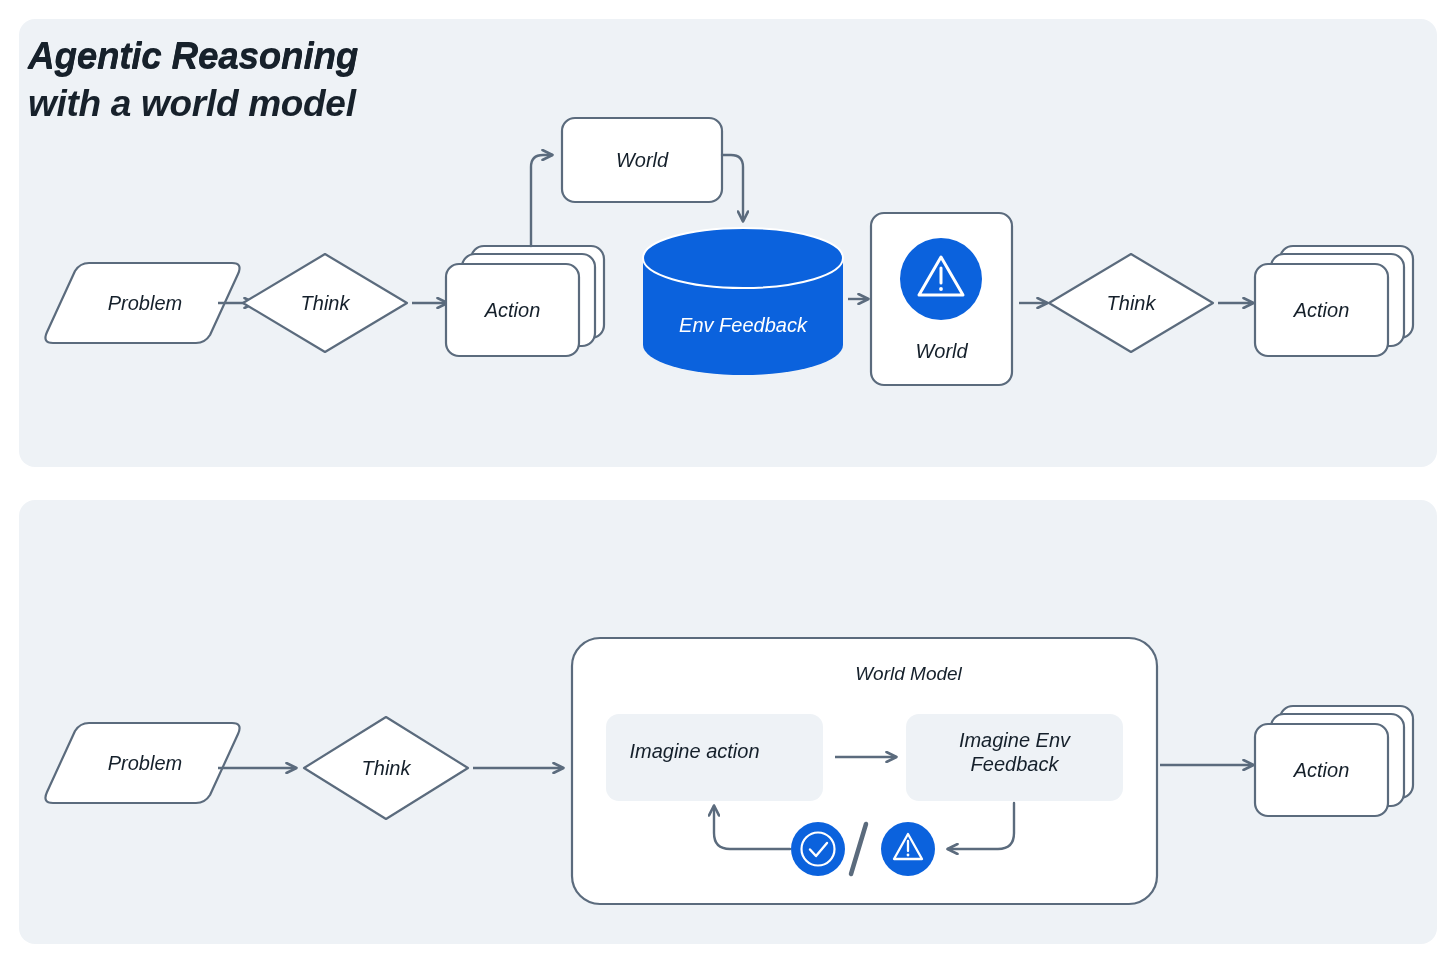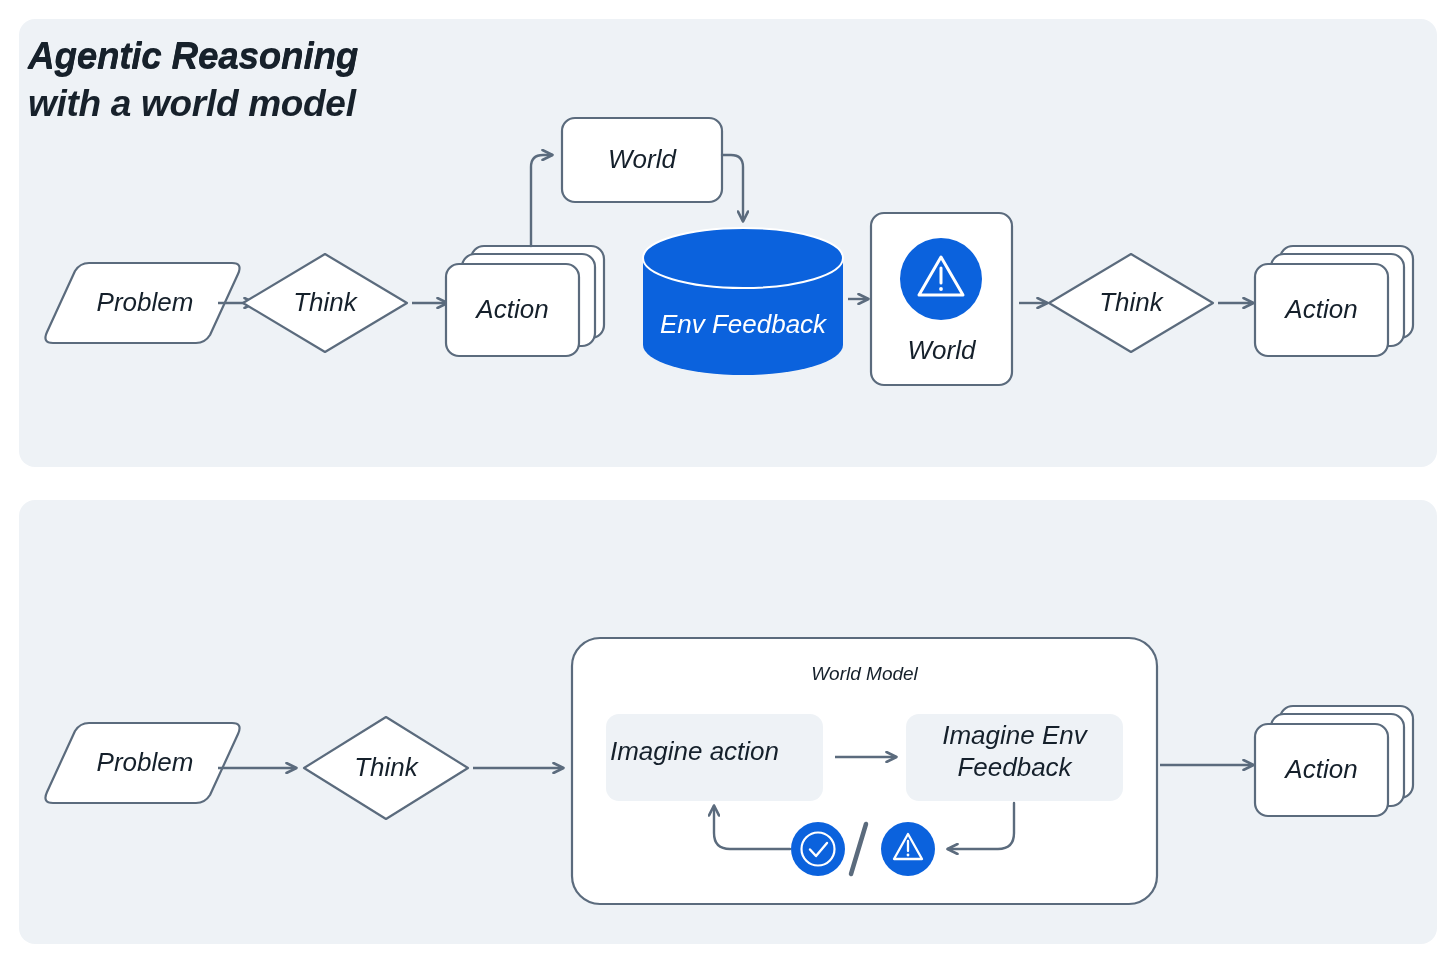--- a/index.html
+++ b/index.html
@@ -47,21 +47,21 @@
     pointer-events: none;
   }
 
   .node-label {
     position: absolute;
     display: flex;
     align-items: center;
     justify-content: center;
     text-align: center;
     color: #15202b;
-    font-size: 26px;
+    font-size: 20px;
     font-weight: 400;
     line-height: 1.22;
     pointer-events: none;
     white-space: pre-line;
   }
   .label-light { color: #ffffff; }
   .label-wm-title { font-size: 19px; color: #15202b; }
 </style>
 </head>
 <body>
@@ -211,21 +211,21 @@
   <div class="node-label" style="left:871px; top:331px; width:141px; height:40px;">World</div>
 
   <div class="node-label" style="left:1049px; top:278px; width:164px; height:50px;">Think</div>
 
   <div class="node-label" style="left:1255px; top:264px; width:133px; height:92px;">Action</div>
 
   <div class="node-label" style="left:47px; top:723px; width:196px; height:80px;">Problem</div>
 
   <div class="node-label" style="left:304px; top:743px; width:164px; height:50px;">Think</div>
 
-  <div class="node-label label-wm-title" style="left:572px; top:658px; width:585px; height:32px;">World Model</div>
+  <div class="node-label label-wm-title" style="left:572px; top:658px; width:585px; height:32px;padding-left:44px;">World Model</div>
 
   <div class="node-label" style="left:586px; top:714px; width:217px; height:75px;">Imagine action</div>
 
   <div class="node-label" style="left:906px; top:714px; width:217px; height:76px;">Imagine Env
 Feedback</div>
 
   <div class="node-label" style="left:1255px; top:724px; width:133px; height:92px;">Action</div>
 
 </div>
 

